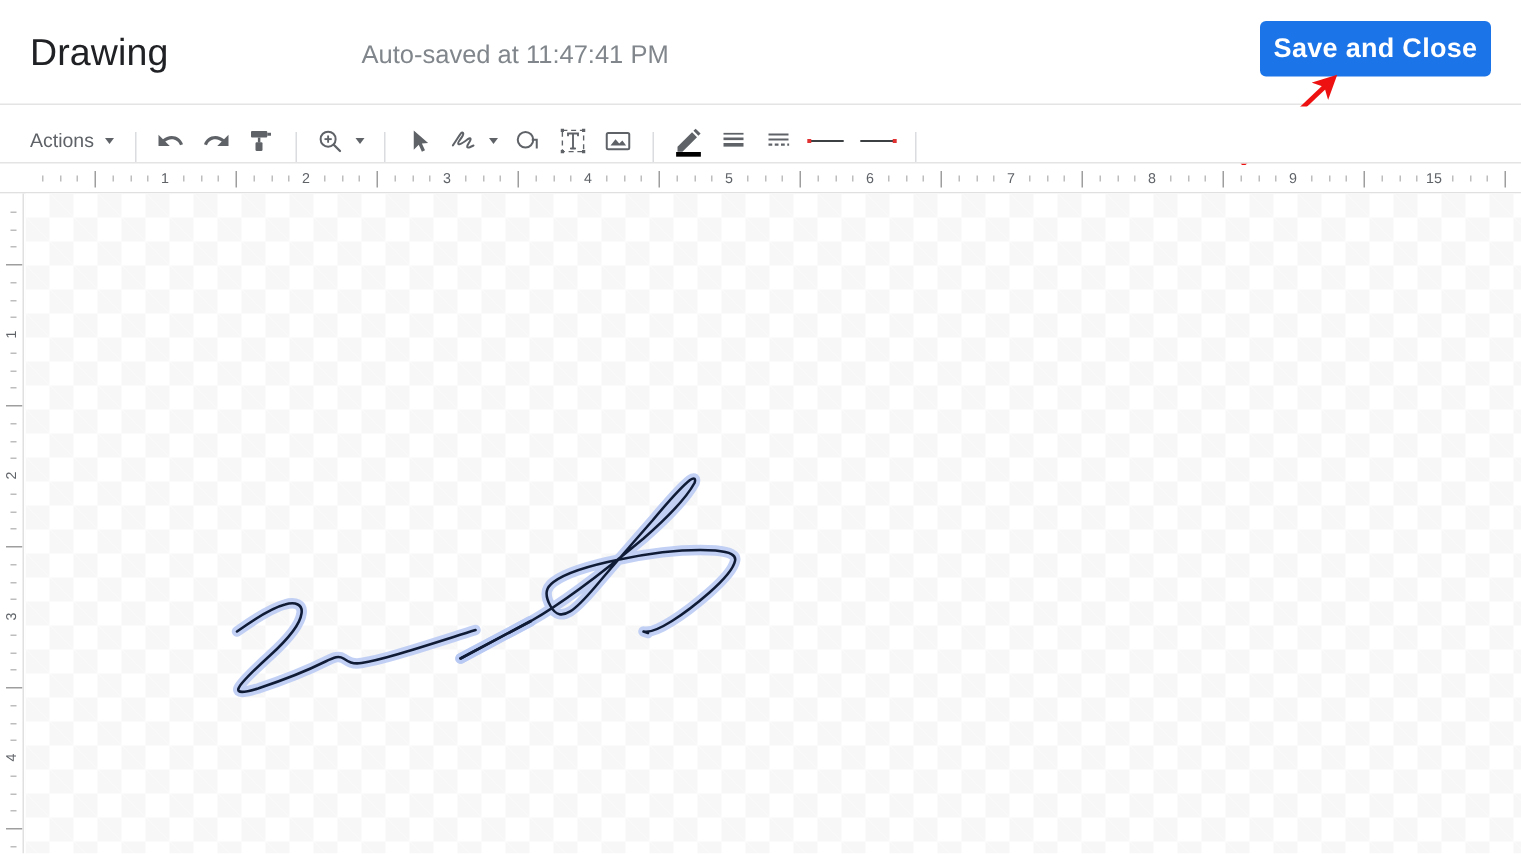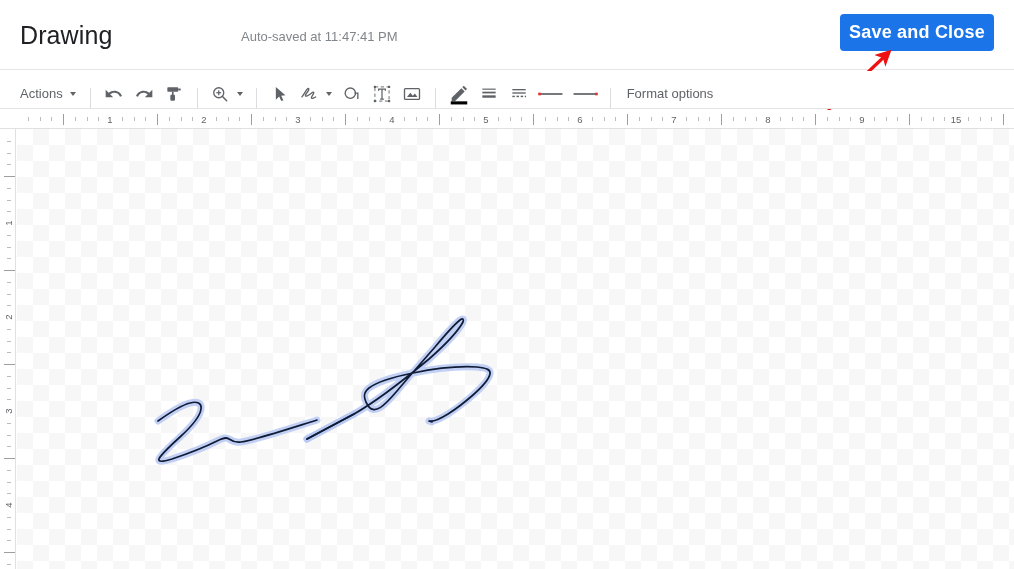--- a/index.html
+++ b/index.html
@@ -39,21 +39,21 @@
     color: #202124;
     letter-spacing: 0.1px;
     line-height: 32px;
     white-space: nowrap;
   }
 
   .autosave {
     position: absolute;
     left: 241px;
     top: 29px;
-    font-size: 13px;
+    font-size: 17px;
     color: #80868b;
     line-height: 16px;
     white-space: nowrap;
   }
 
   .save-close-btn {
     position: absolute;
     right: 20px;
     top: 14px;
     width: 154px;
@@ -405,21 +405,20 @@
       <div class="tb-item" style="width:34px">
         <svg width="30" height="20" viewBox="0 0 34 20">
           <line x1="4" y1="10" x2="30" y2="10" stroke="#3c4043" stroke-width="1.6"></line>
           <rect x="28.5" y="8.5" width="3" height="3" fill="#e03030"></rect>
         </svg>
       </div>
     </div>
 
     <div class="tb-sep"></div>
 
-    <div class="format-options">Format options</div>
   </div>
 
   <div class="ruler-corner"></div>
 
   <div class="ruler-h">
     <div class="ruler-h-inner" id="ruler-h-inner">
         <div class="tick h minor" style="left: 11.75px;"></div>
         <div class="tick h minor" style="left: 23.5px;"></div>
         <div class="tick h minor" style="left: 35.25px;"></div>
         <div class="tick h half" style="left: 47px;"></div>

